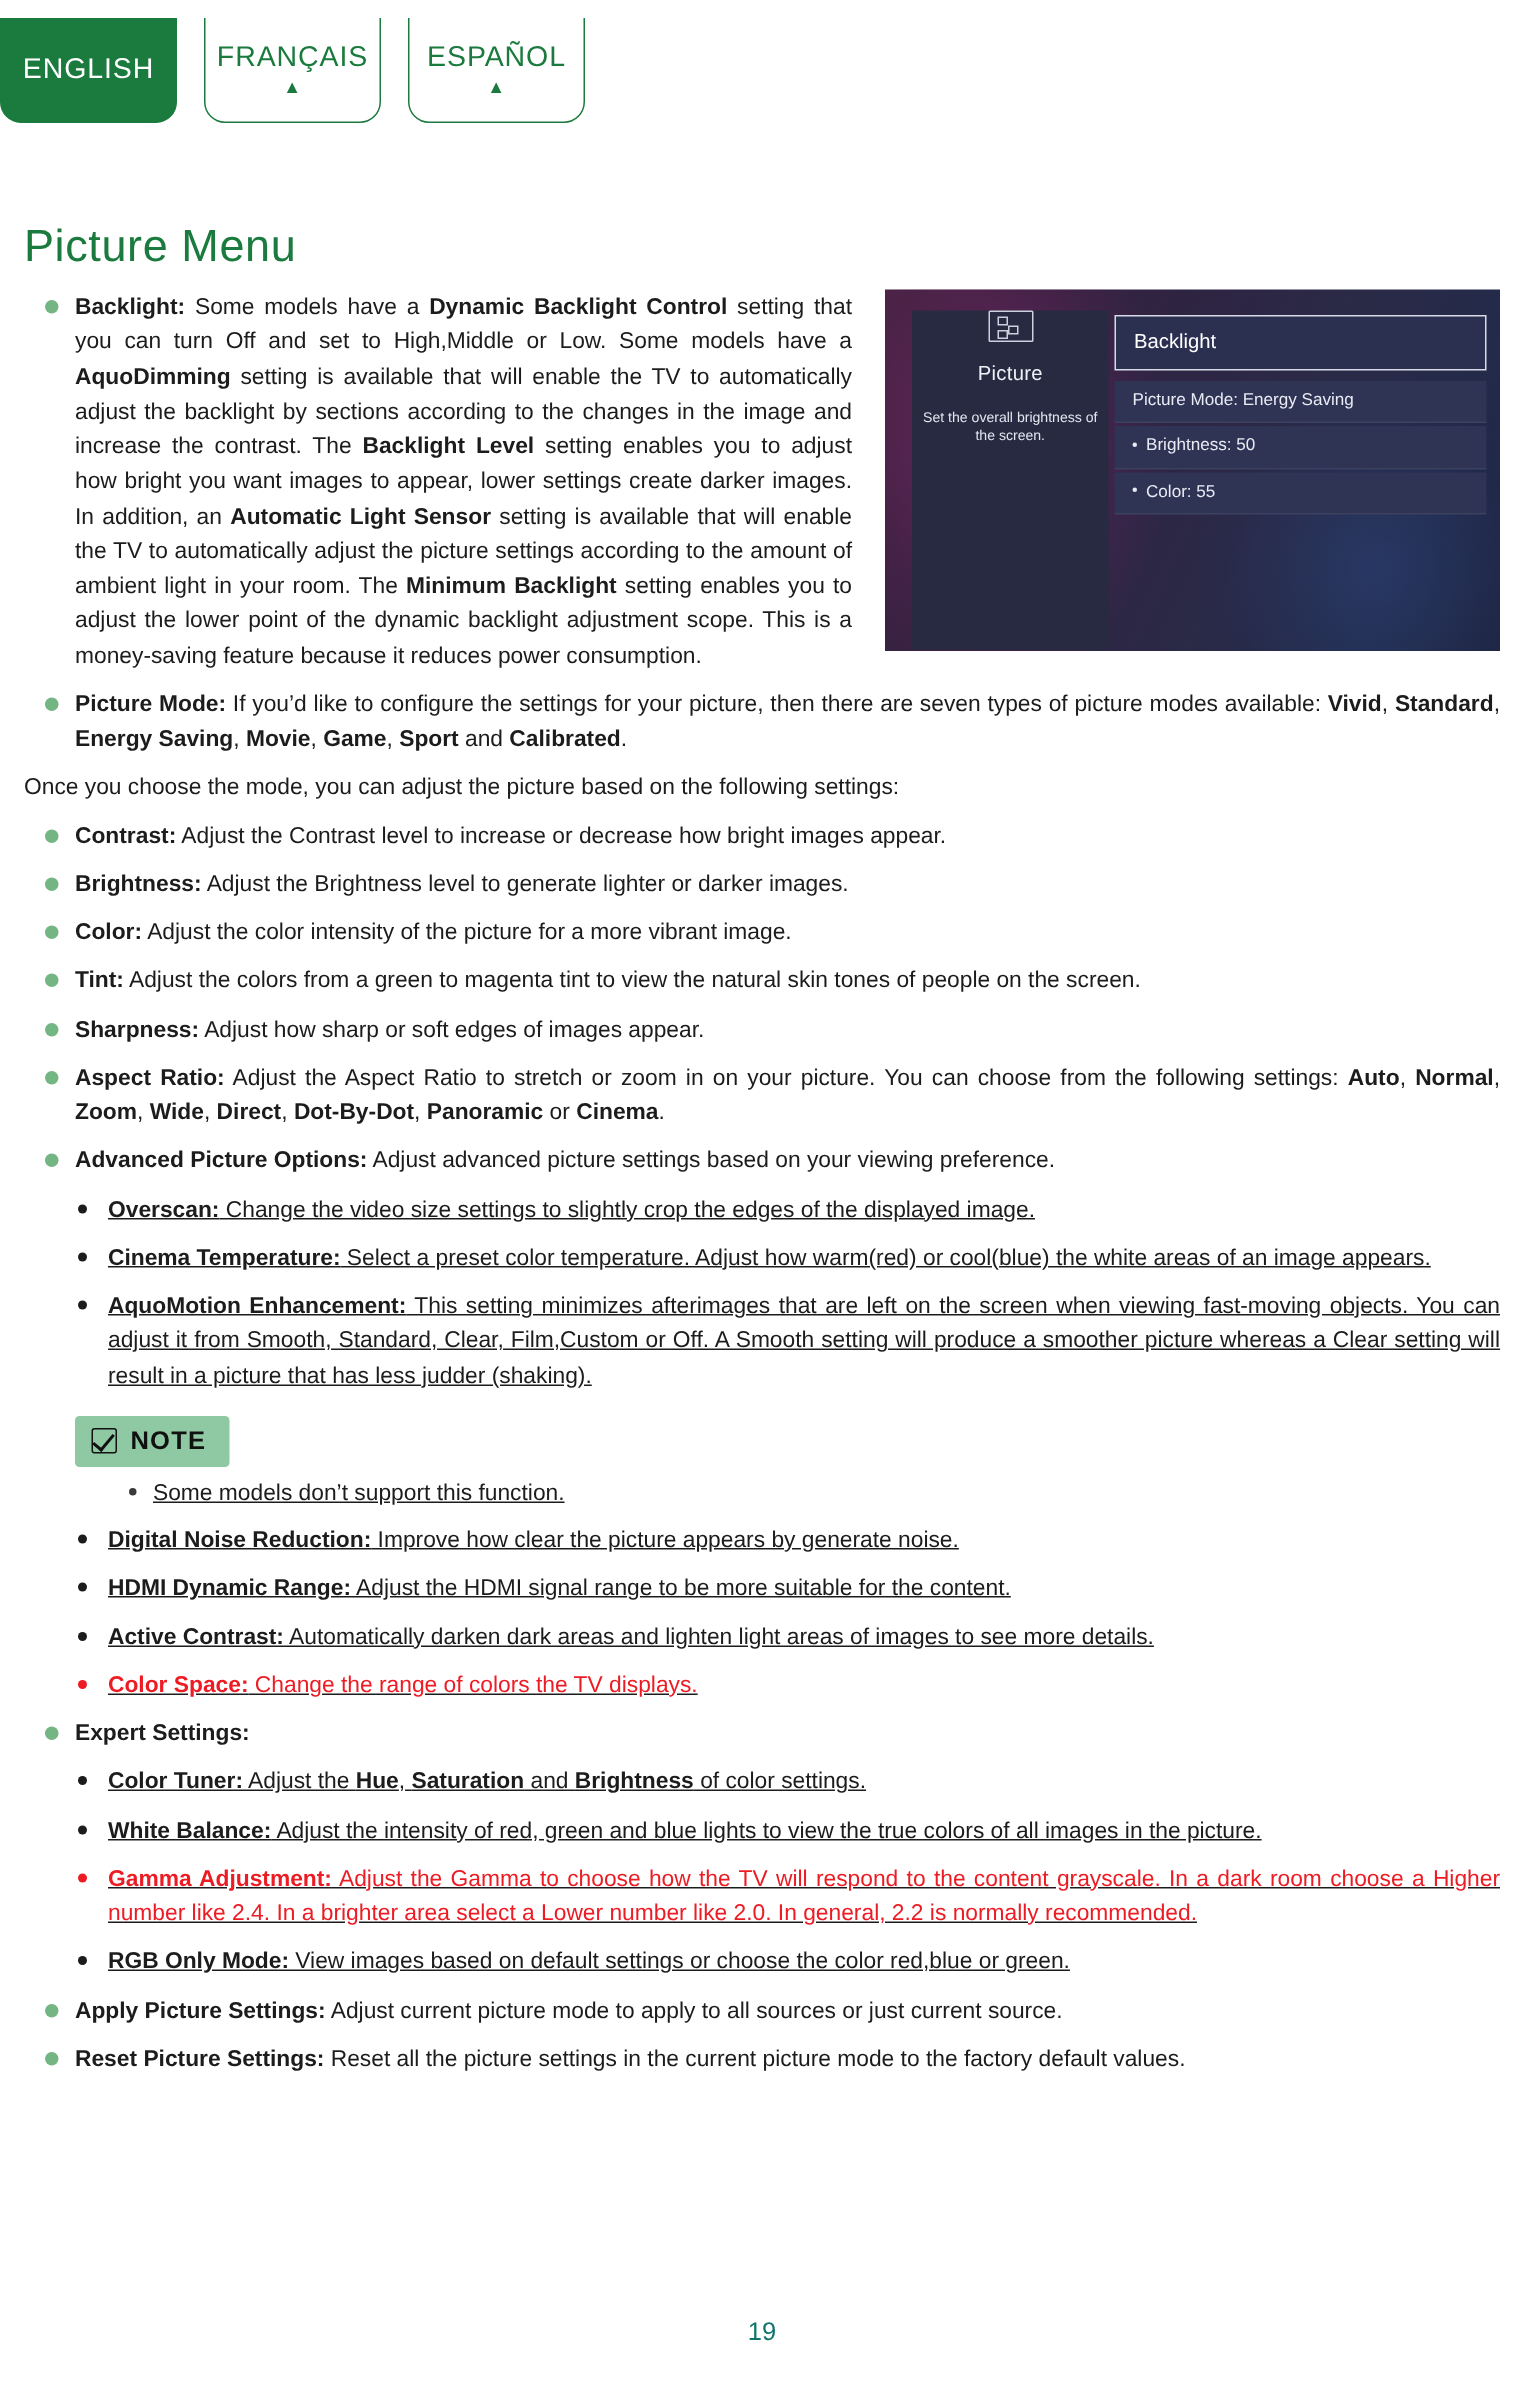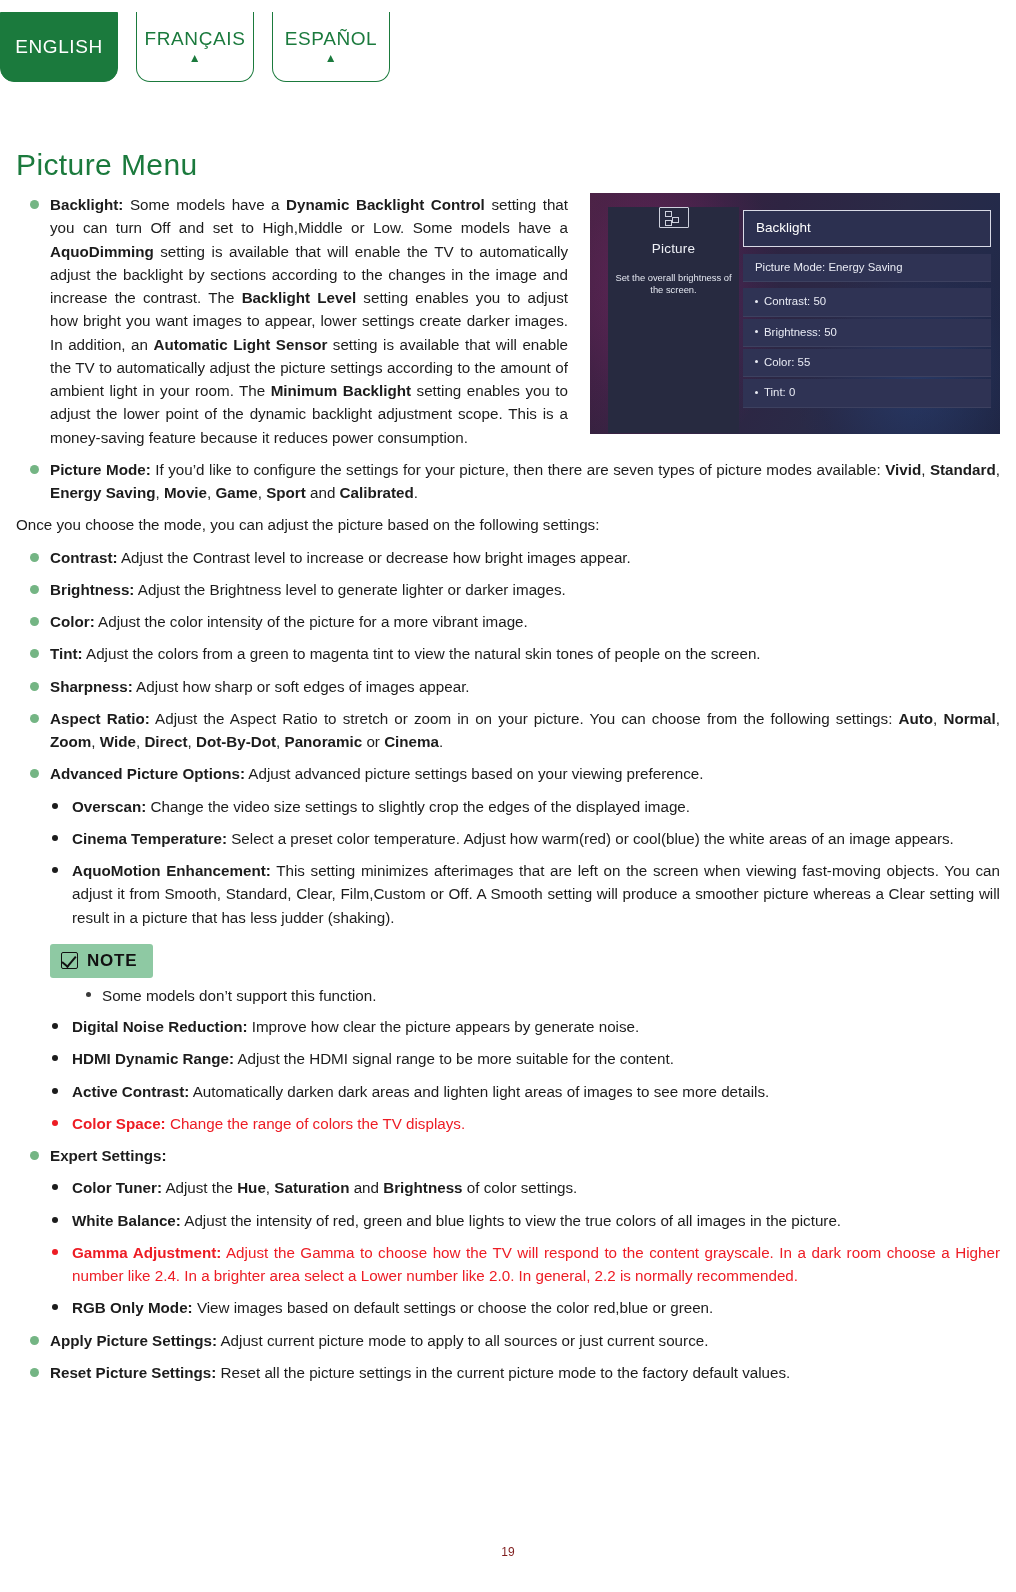--- a/index.html
+++ b/index.html
@@ -187,21 +187,21 @@
     position: absolute;
     left: 14px; top: 7px;
     width: 9px; height: 9px;
     border-radius: 50%;
     background: #74b584;
   }
   p.plain {
     margin-bottom: 9px;
     text-align: justify;
   }
-  ul.lvl2 { list-style: none; margin: 0; }
+  ul.lvl2 { list-style: none; margin: 0; text-decoration: underline; }
   li.b2 {
     position: relative;
     padding-left: 34px;
     margin-left: 22px;
     margin-bottom: 9px;
     text-align: justify;
   }
   li.b2 > .mk {
     position: absolute;
     left: 14px; top: 8px;
@@ -255,22 +255,22 @@
     border: solid #111;
     border-width: 0 2.2px 2.2px 0;
     transform: rotate(40deg);
   }
 
   .page-num {
     position: absolute;
     left: 0; right: 0;
     top: 1545px;
     text-align: center;
-    color: #7f1d1d;
-    font-size: 12px;
+    color: #0f766e;
+    font-size: 17px;
   }
 </style>
 </head>
 <body>
 
 <div class="lang-bar">
   <div class="lang-tab active">
     <span>ENGLISH</span>
   </div>
   <div class="lang-tab inactive">
@@ -295,24 +295,22 @@
           <i class="i1"></i>
             <i class="i2"></i>
             <i class="i3"></i>
         </span>
         <div class="tv-left-title">Picture</div>
         <div class="tv-left-desc">Set the overall brightness of the screen.</div>
       </div>
       <div class="tv-right">
         <div class="tv-header">Backlight</div>
         <div class="tv-row"><span>Picture Mode: Energy Saving</span></div>
-        <div class="tv-row spaced"><span class="dot"></span><span>Contrast: 50</span></div>
         <div class="tv-row"><span class="dot"></span><span>Brightness: 50</span></div>
         <div class="tv-row"><span class="dot"></span><span>Color: 55</span></div>
-        <div class="tv-row"><span class="dot"></span><span>Tint: 0</span></div>
 
       </div>
     </div>
   </div>
 
   <ul class="lvl1">
 
     <li class="b1">
       <span class="mk"></span>
       <b>Backlight:</b><span> Some models have a </span><b>Dynamic Backlight Control</b><span> setting that you can turn Off and set to High,Middle  or Low. Some models have a </span><b>AquoDimming</b><span> setting is available that will enable the TV to automatically adjust the backlight by sections according to the changes in the image and increase the contrast. The </span><b>Backlight Level</b><span> setting enables you to adjust how bright you want images to appear, lower settings create darker images. In addition, an </span><b>Automatic Light Sensor</b><span> setting is available that will enable the TV to automatically adjust the picture settings according to the amount of ambient light in your room. The </span><b>Minimum Backlight</b><span> setting enables you to adjust the lower point of the dynamic backlight adjustment scope. This is a money-saving feature because it reduces power consumption.</span>

